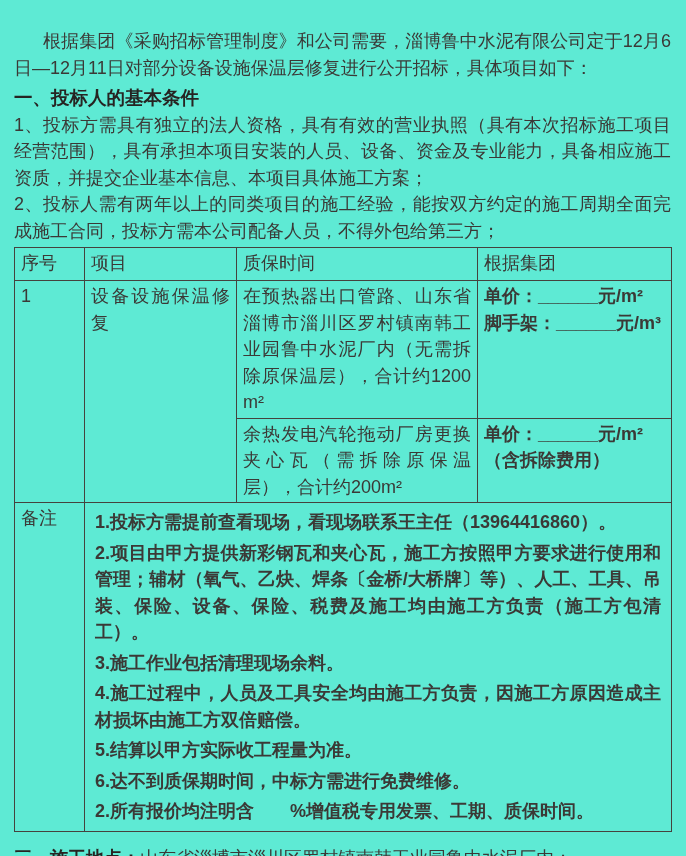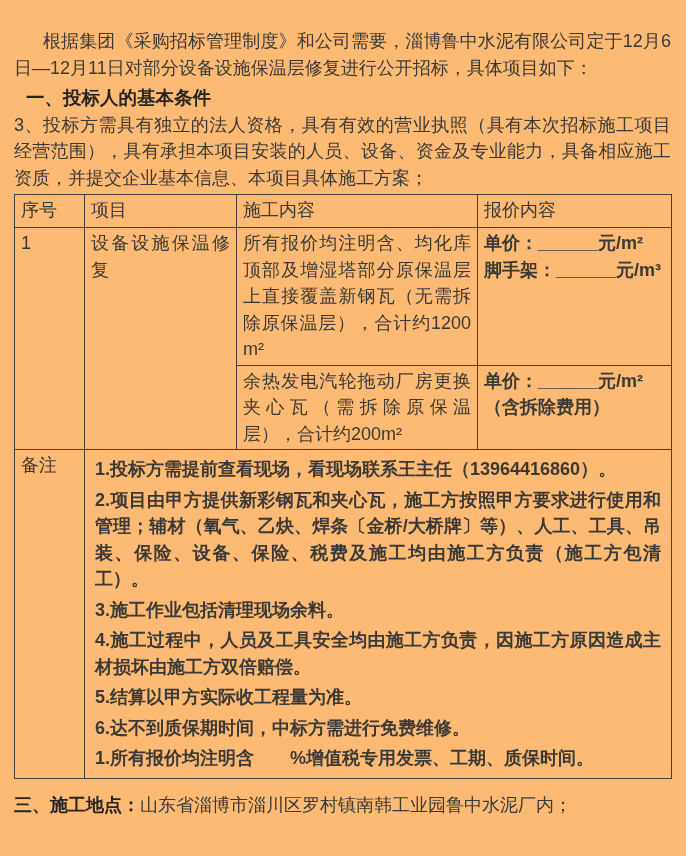--- a/index.html
+++ b/index.html
@@ -7,35 +7,35 @@
     padding: 0;
     background: #fdf6ee;
   }
   .page {
     position: relative;
     width: 686px;
     height: 856px;
     box-sizing: border-box;
     padding: 28px 15px 0 14px;
     overflow: hidden;
-    background: #fdba74;
+    background: #5eead4;
     font-family: "Liberation Sans", sans-serif;
     font-size: 18px;
     line-height: 26.5px;
     color: #3b3936;
   }
   .para {
     margin: 0;
     text-align: justify;
   }
   .intro {
     text-indent: 29px;
   }
   .heading {
-    margin: 4px 0 0 12px;
+    margin: 4px 0 0 0;
     font-size: 18.5px;
     font-weight: bold;
     color: #262422;
     line-height: 26.5px;
   }
   table.project-table {
     border-collapse: collapse;
     table-layout: fixed;
     width: 657px;
     margin-top: 3px;
@@ -88,41 +88,42 @@
   }
 </style>
 </head>
 <body>
 
 <div class="page">
 
   <p class="para intro">根据集团《采购招标管理制度》和公司需要，淄博鲁中水泥有限公司定于12月6日—12月11日对部分设备设施保温层修复进行公开招标，具体项目如下：</p>
 
   <h3 class="heading">一、投标人的基本条件</h3>
-  <p class="para">3、投标方需具有独立的法人资格，具有有效的营业执照（具有本次招标施工项目经营范围），具有承担本项目安装的人员、设备、资金及专业能力，具备相应施工资质，并提交企业基本信息、本项目具体施工方案；</p>
+  <p class="para">1、投标方需具有独立的法人资格，具有有效的营业执照（具有本次招标施工项目经营范围），具有承担本项目安装的人员、设备、资金及专业能力，具备相应施工资质，并提交企业基本信息、本项目具体施工方案；</p>
+  <p class="para">2、投标人需有两年以上的同类项目的施工经验，能按双方约定的施工周期全面完成施工合同，投标方需本公司配备人员，不得外包给第三方；</p>
 
 
   <table class="project-table">
     <colgroup>
       <col style="width:70px">
       <col style="width:152px">
       <col style="width:241px">
       <col style="width:194px">
     </colgroup>
     <tbody>
       <tr class="head-row">
         <td>序号</td>
         <td>项目</td>
-        <td>施工内容</td>
-        <td>报价内容</td>
+        <td>质保时间</td>
+        <td>根据集团</td>
       </tr>
       <tr class="subrow-a">
         <td class="cell-mid" rowspan="2">1</td>
         <td class="cell-mid" rowspan="2">设备设施保温修复</td>
-        <td>所有报价均注明含、均化库顶部及增湿塔部分原保温层上直接覆盖新钢瓦（无需拆除原保温层），合计约1200m²</td>
+        <td>在预热器出口管路、山东省淄博市淄川区罗村镇南韩工业园鲁中水泥厂内（无需拆除原保温层），合计约1200m²</td>
         <td class="price-cell">
           <div class="price-line">单价：______元/m²</div>
           <div class="price-line">脚手架：______元/m³</div>
         </td>
       </tr>
       <tr class="subrow-b">
         <td>余热发电汽轮拖动厂房更换夹心瓦（需拆除原保温层），合计约200m²</td>
         <td class="price-cell">
           <div class="price-line">单价：______元/m²</div>
           <div class="price-line">（含拆除费用）</div>
@@ -131,21 +132,21 @@
       <tr class="remark-row">
         <td class="remark-label">备注</td>
         <td colspan="3">
           <div class="remarks">
             <p>1.投标方需提前查看现场，看现场联系王主任（13964416860）。</p>
             <p>2.项目由甲方提供新彩钢瓦和夹心瓦，施工方按照甲方要求进行使用和管理；辅材（氧气、乙炔、焊条〔金桥/大桥牌〕等）、人工、工具、吊装、保险、设备、保险、税费及施工均由施工方负责（施工方包清工）。</p>
             <p>3.施工作业包括清理现场余料。</p>
             <p>4.施工过程中，人员及工具安全均由施工方负责，因施工方原因造成主材损坏由施工方双倍赔偿。</p>
             <p>5.结算以甲方实际收工程量为准。</p>
             <p>6.达不到质保期时间，中标方需进行免费维修。</p>
-            <p>1.所有报价均注明含　　%增值税专用发票、工期、质保时间。</p>
+            <p>2.所有报价均注明含　　%增值税专用发票、工期、质保时间。</p>
           </div>
         </td>
       </tr>
     </tbody>
   </table>
 
   <p class="para location">
     <span class="loc-label">三、施工地点：</span><span>山东省淄博市淄川区罗村镇南韩工业园鲁中水泥厂内；</span>
   </p>
 

